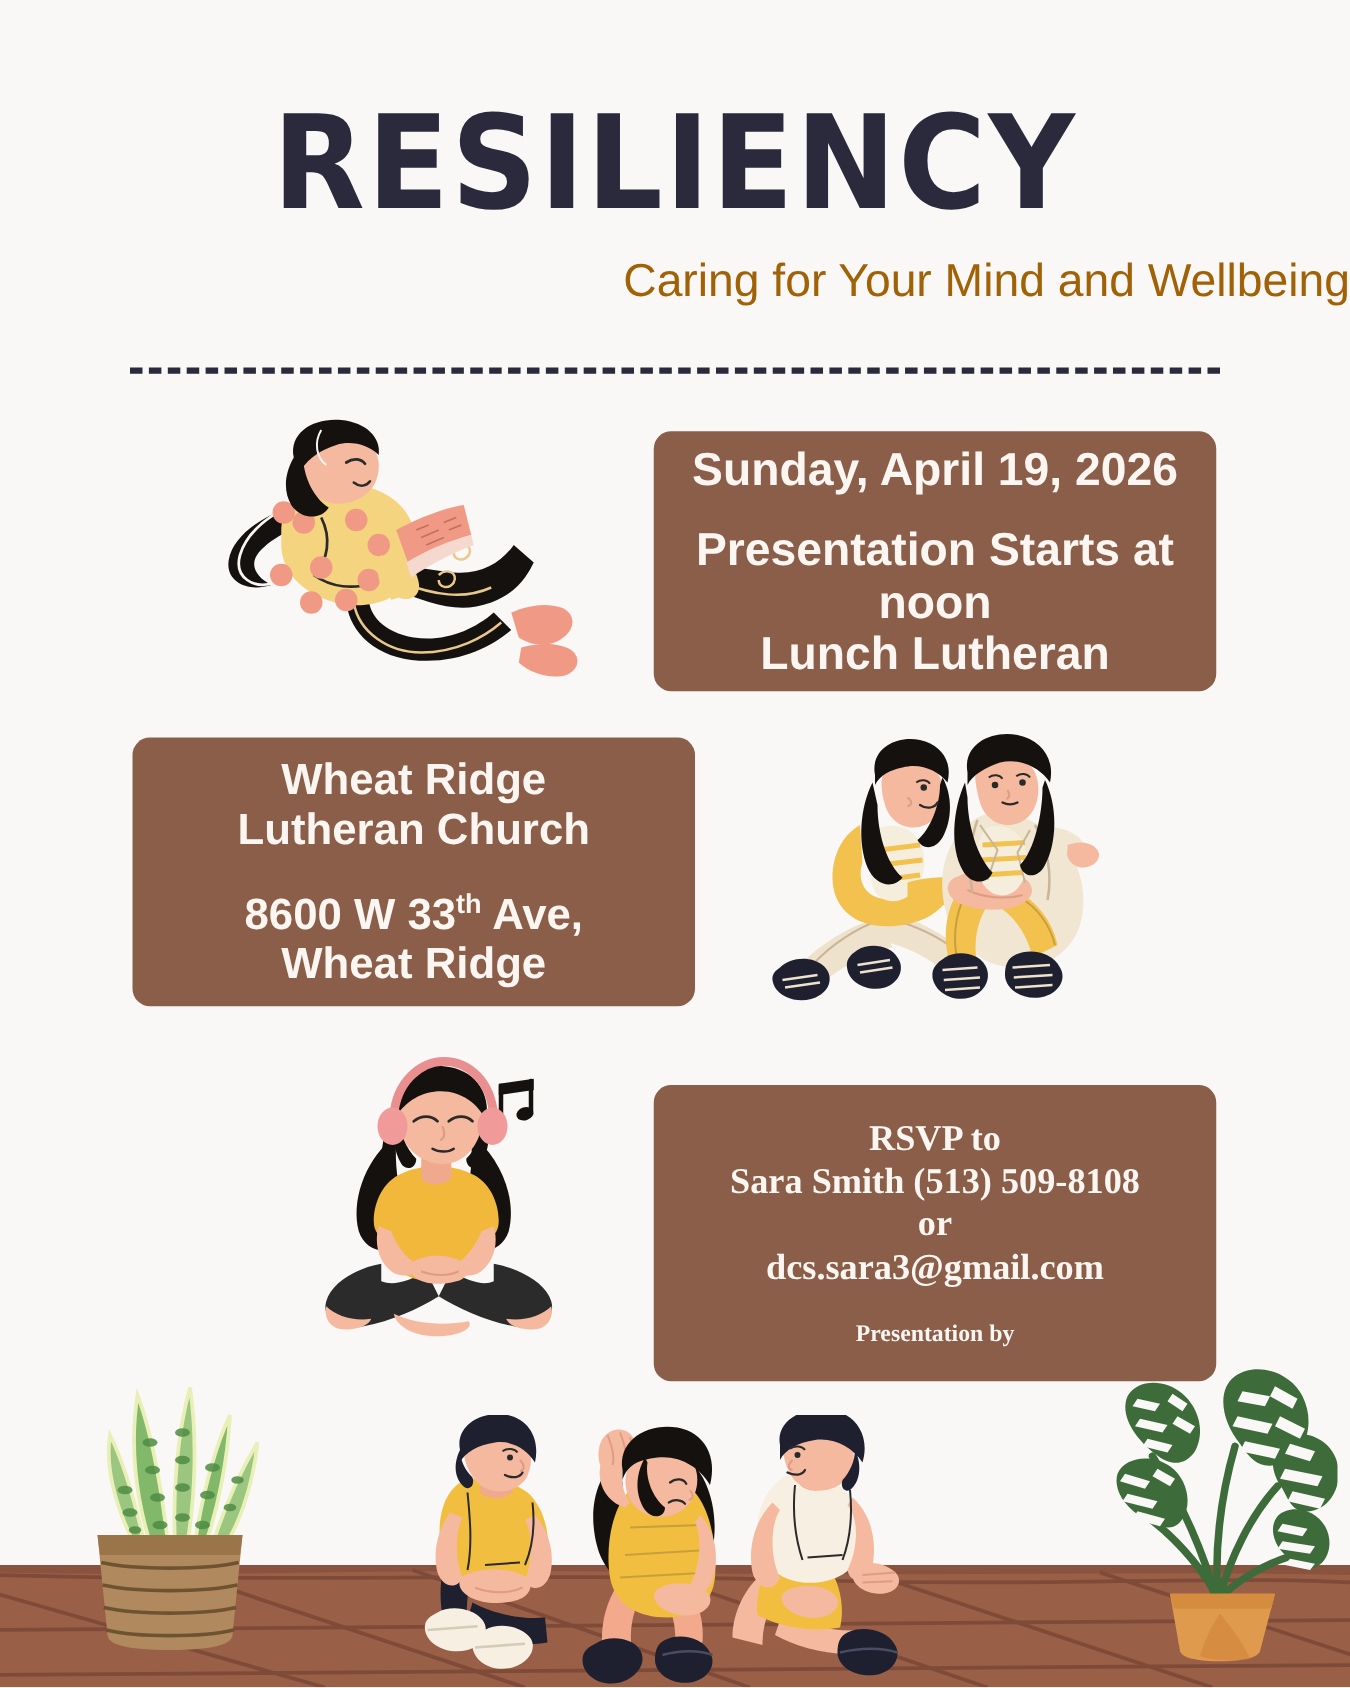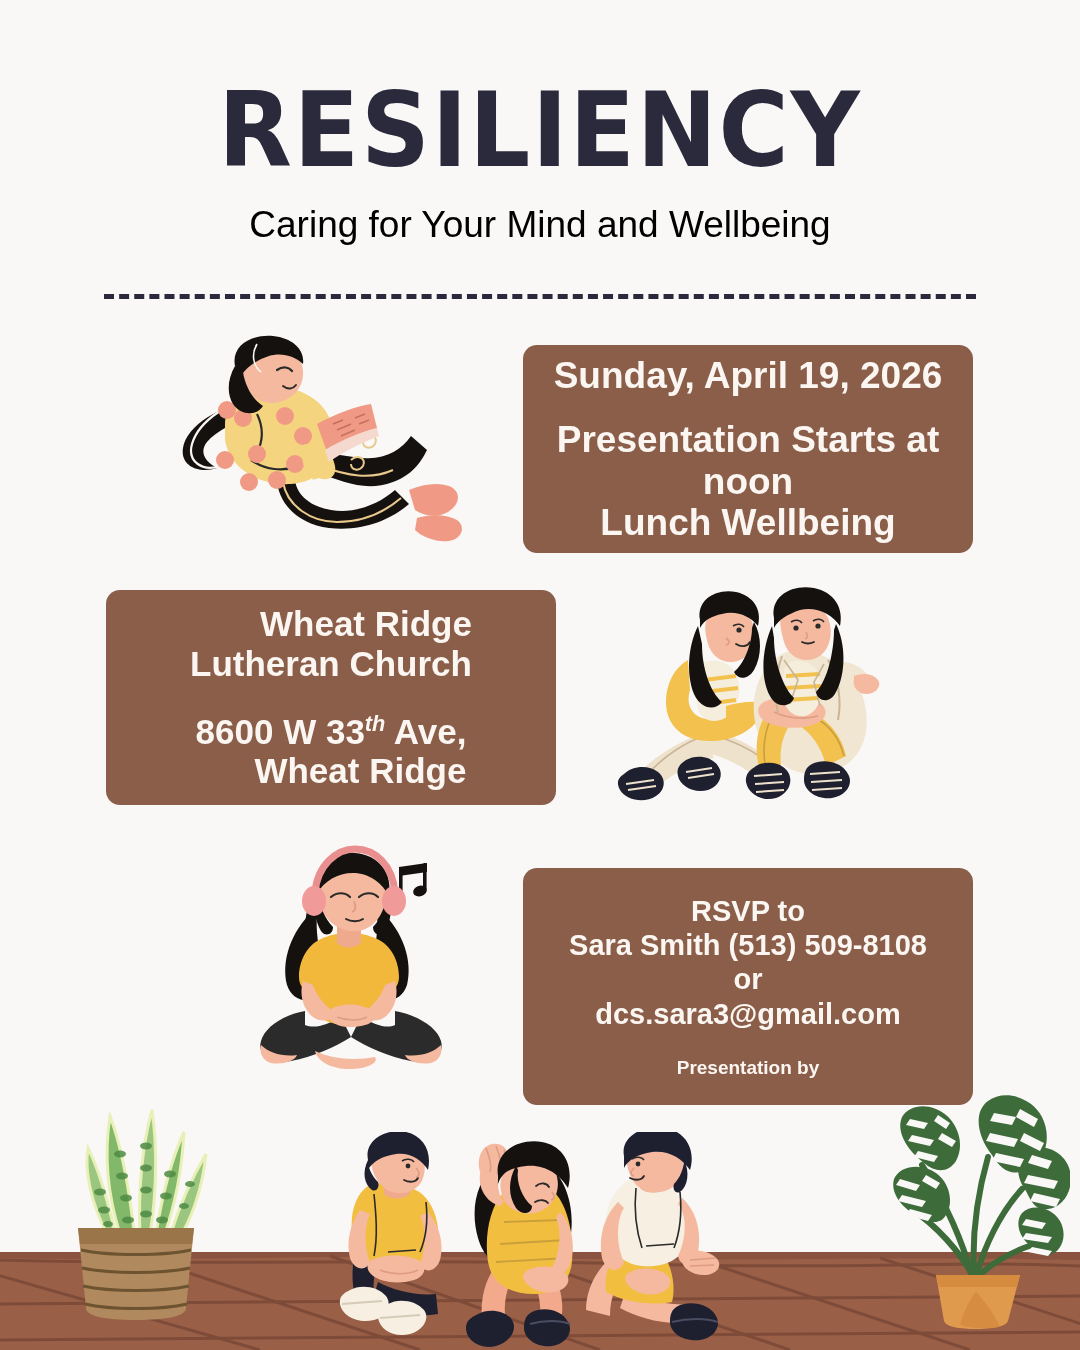--- a/index.html
+++ b/index.html
@@ -34,26 +34,26 @@
     line-height: 1;
     letter-spacing: 2px;
     color: #2A2A3C;
     transform: scaleX(0.92);
   }
   #subtitle {
     position: absolute;
     top: 205px;
     left: 0;
     width: 1080px;
-    text-align: center;
+    text-align: right;
     font-family: "Liberation Sans", sans-serif;
     font-weight: 400;
     font-size: 37px;
     line-height: 1.1;
-    color: #000000;
+    color: #a16207;
   }
   #divider {
     position: absolute;
     top: 294px;
     left: 104px;
     width: 872px;
     height: 0;
     border-top: 5px dashed #2A2A3C;
   }
 
@@ -88,44 +88,43 @@
     font-size: 37px;
     line-height: 1.12;
   }
 
   #location-box {
     left: 106px;
     top: 590px;
     width: 450px;
     height: 215px;
     padding: 6px 14px;
-    text-align: right;
   }
   #location-box .venue {
     font-size: 35px;
     line-height: 1.14;
     margin-bottom: 28px;
   }
   #location-box .address {
     font-size: 35px;
     line-height: 1.14;
   }
   sup {
     font-size: 0.62em;
     vertical-align: super;
     line-height: 0;
-    font-style: italic;
   }
 
   #rsvp-box {
     left: 523px;
     top: 868px;
     width: 450px;
     height: 237px;
     padding: 9px 12px;
+    font-family: Liberation Serif, serif;
   }
   #rsvp-box .rsvp-lines {
     font-size: 29px;
     line-height: 1.18;
     margin-bottom: 26px;
   }
   #rsvp-box .presenter {
     font-size: 19px;
     line-height: 1.18;
   }
@@ -231,21 +230,21 @@
       </g>
 
       <path d="M140 112 C 150 118, 158 128, 158 138 C 158 146, 150 150, 144 144 C 138 138, 136 124, 138 114 Z" fill="#F5D47F"></path>
     </svg>
   </div>
 
   <div class="info-box" id="date-box">
     <div class="line1">Sunday, April 19, 2026</div>
     <div class="line2">
       <span>Presentation Starts at noon</span><br>
-      <span>Lunch Wellbeing</span>
+      <span>Lunch Lutheran</span>
     </div>
   </div>
 
   <div class="info-box" id="location-box">
     <div class="venue">
       <span>Wheat Ridge</span><br>
       <span>Lutheran Church</span>
     </div>
     <div class="address">
       <span>8600 W 33</span><sup>th</sup><span> Ave,</span><br>

